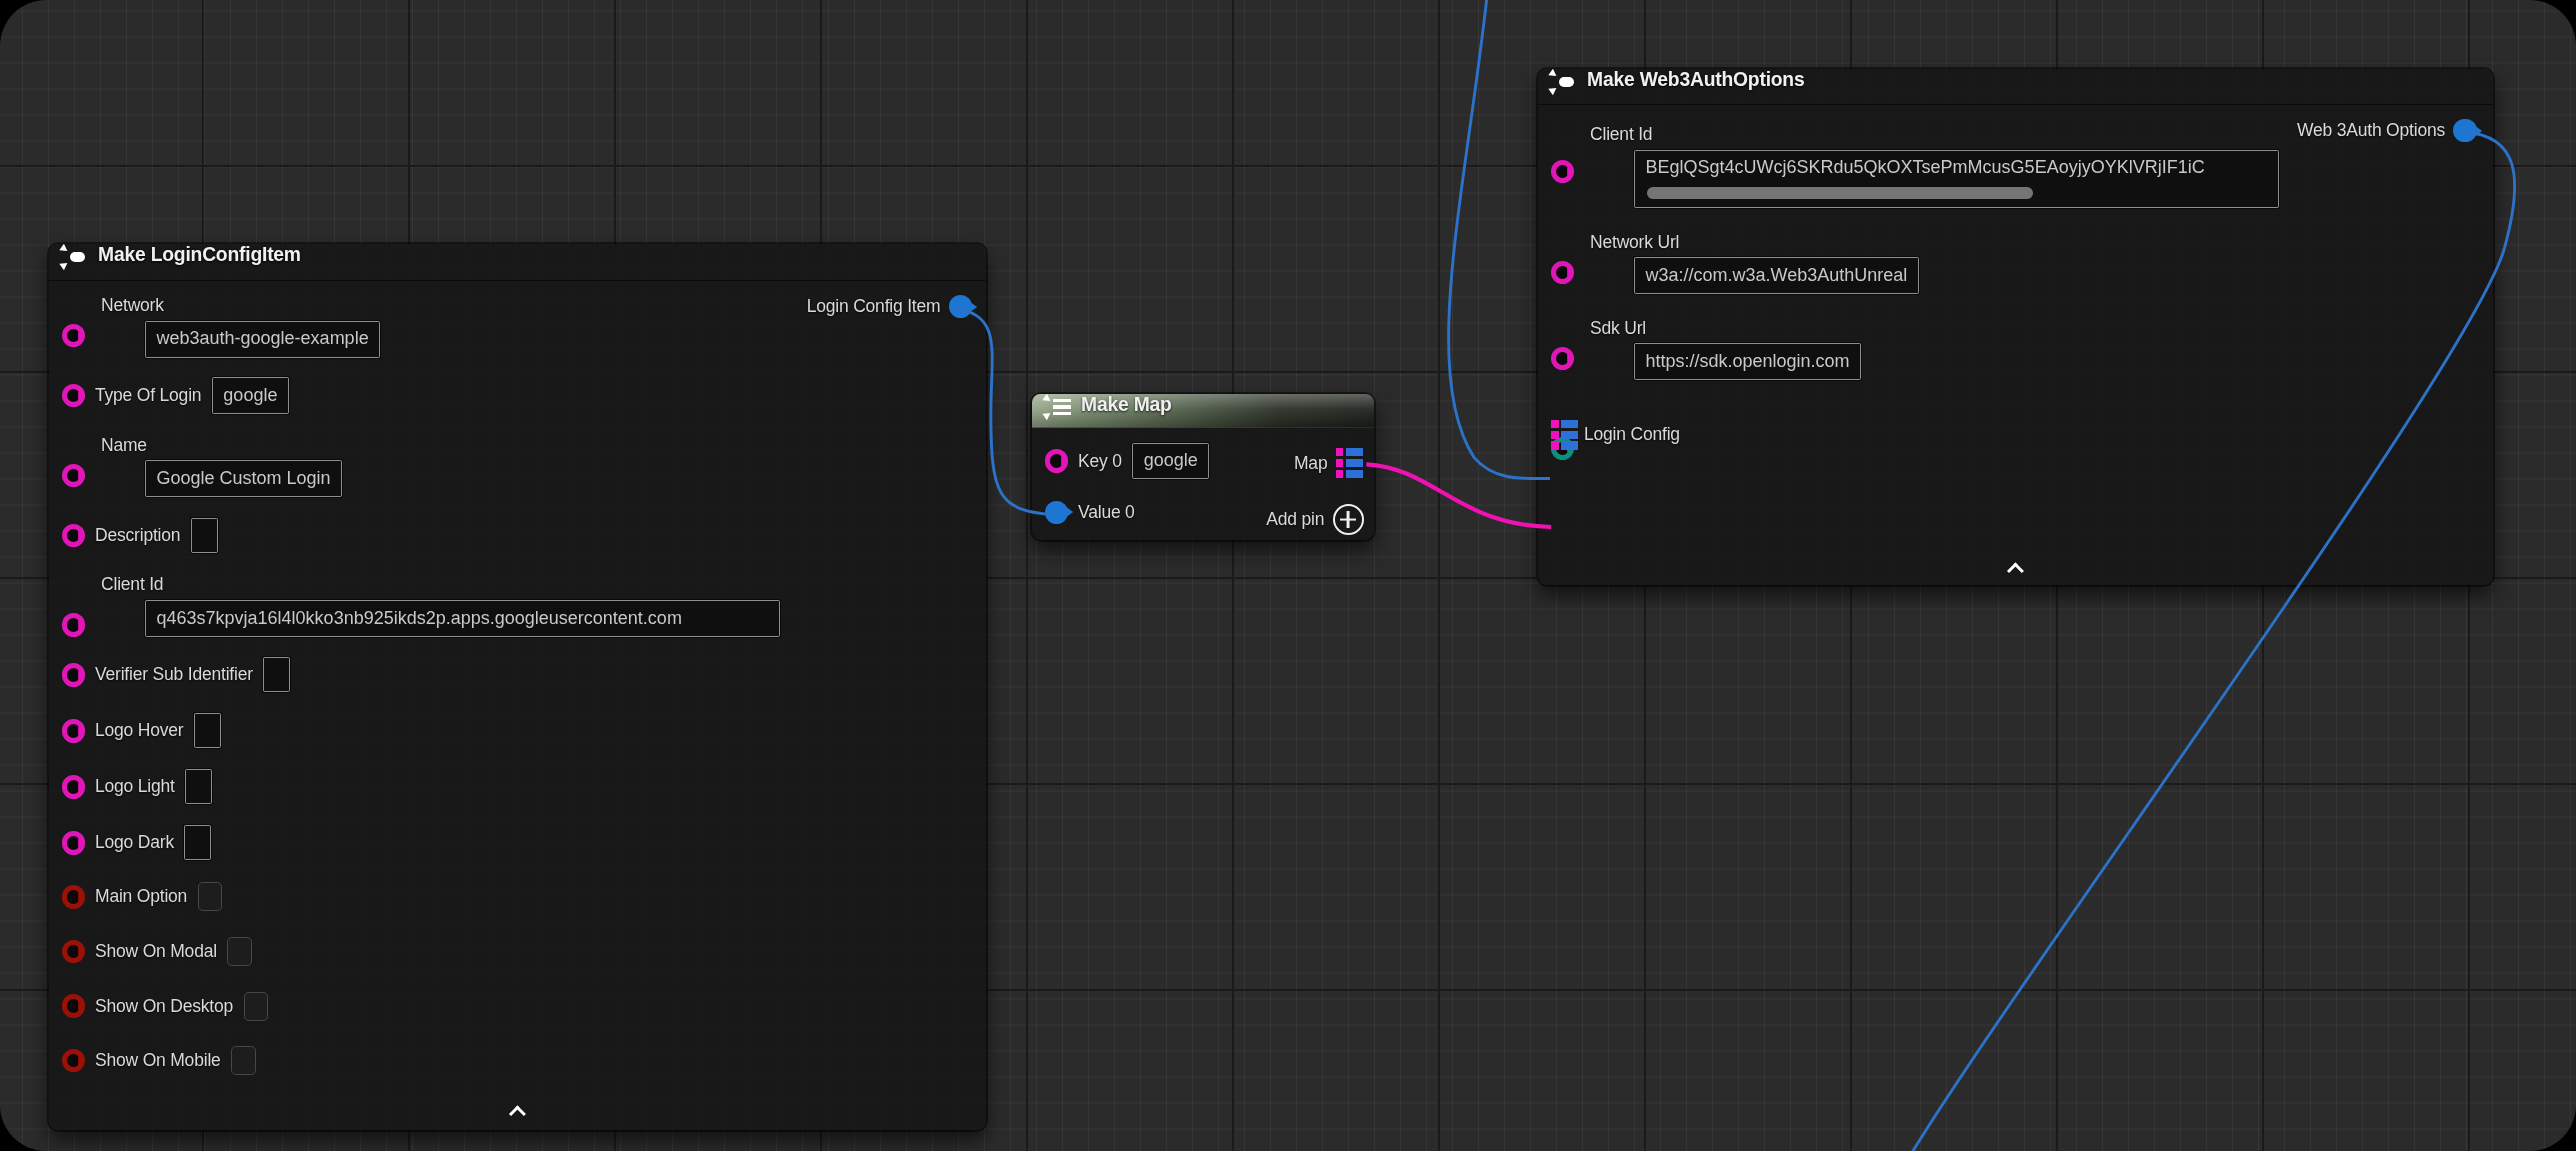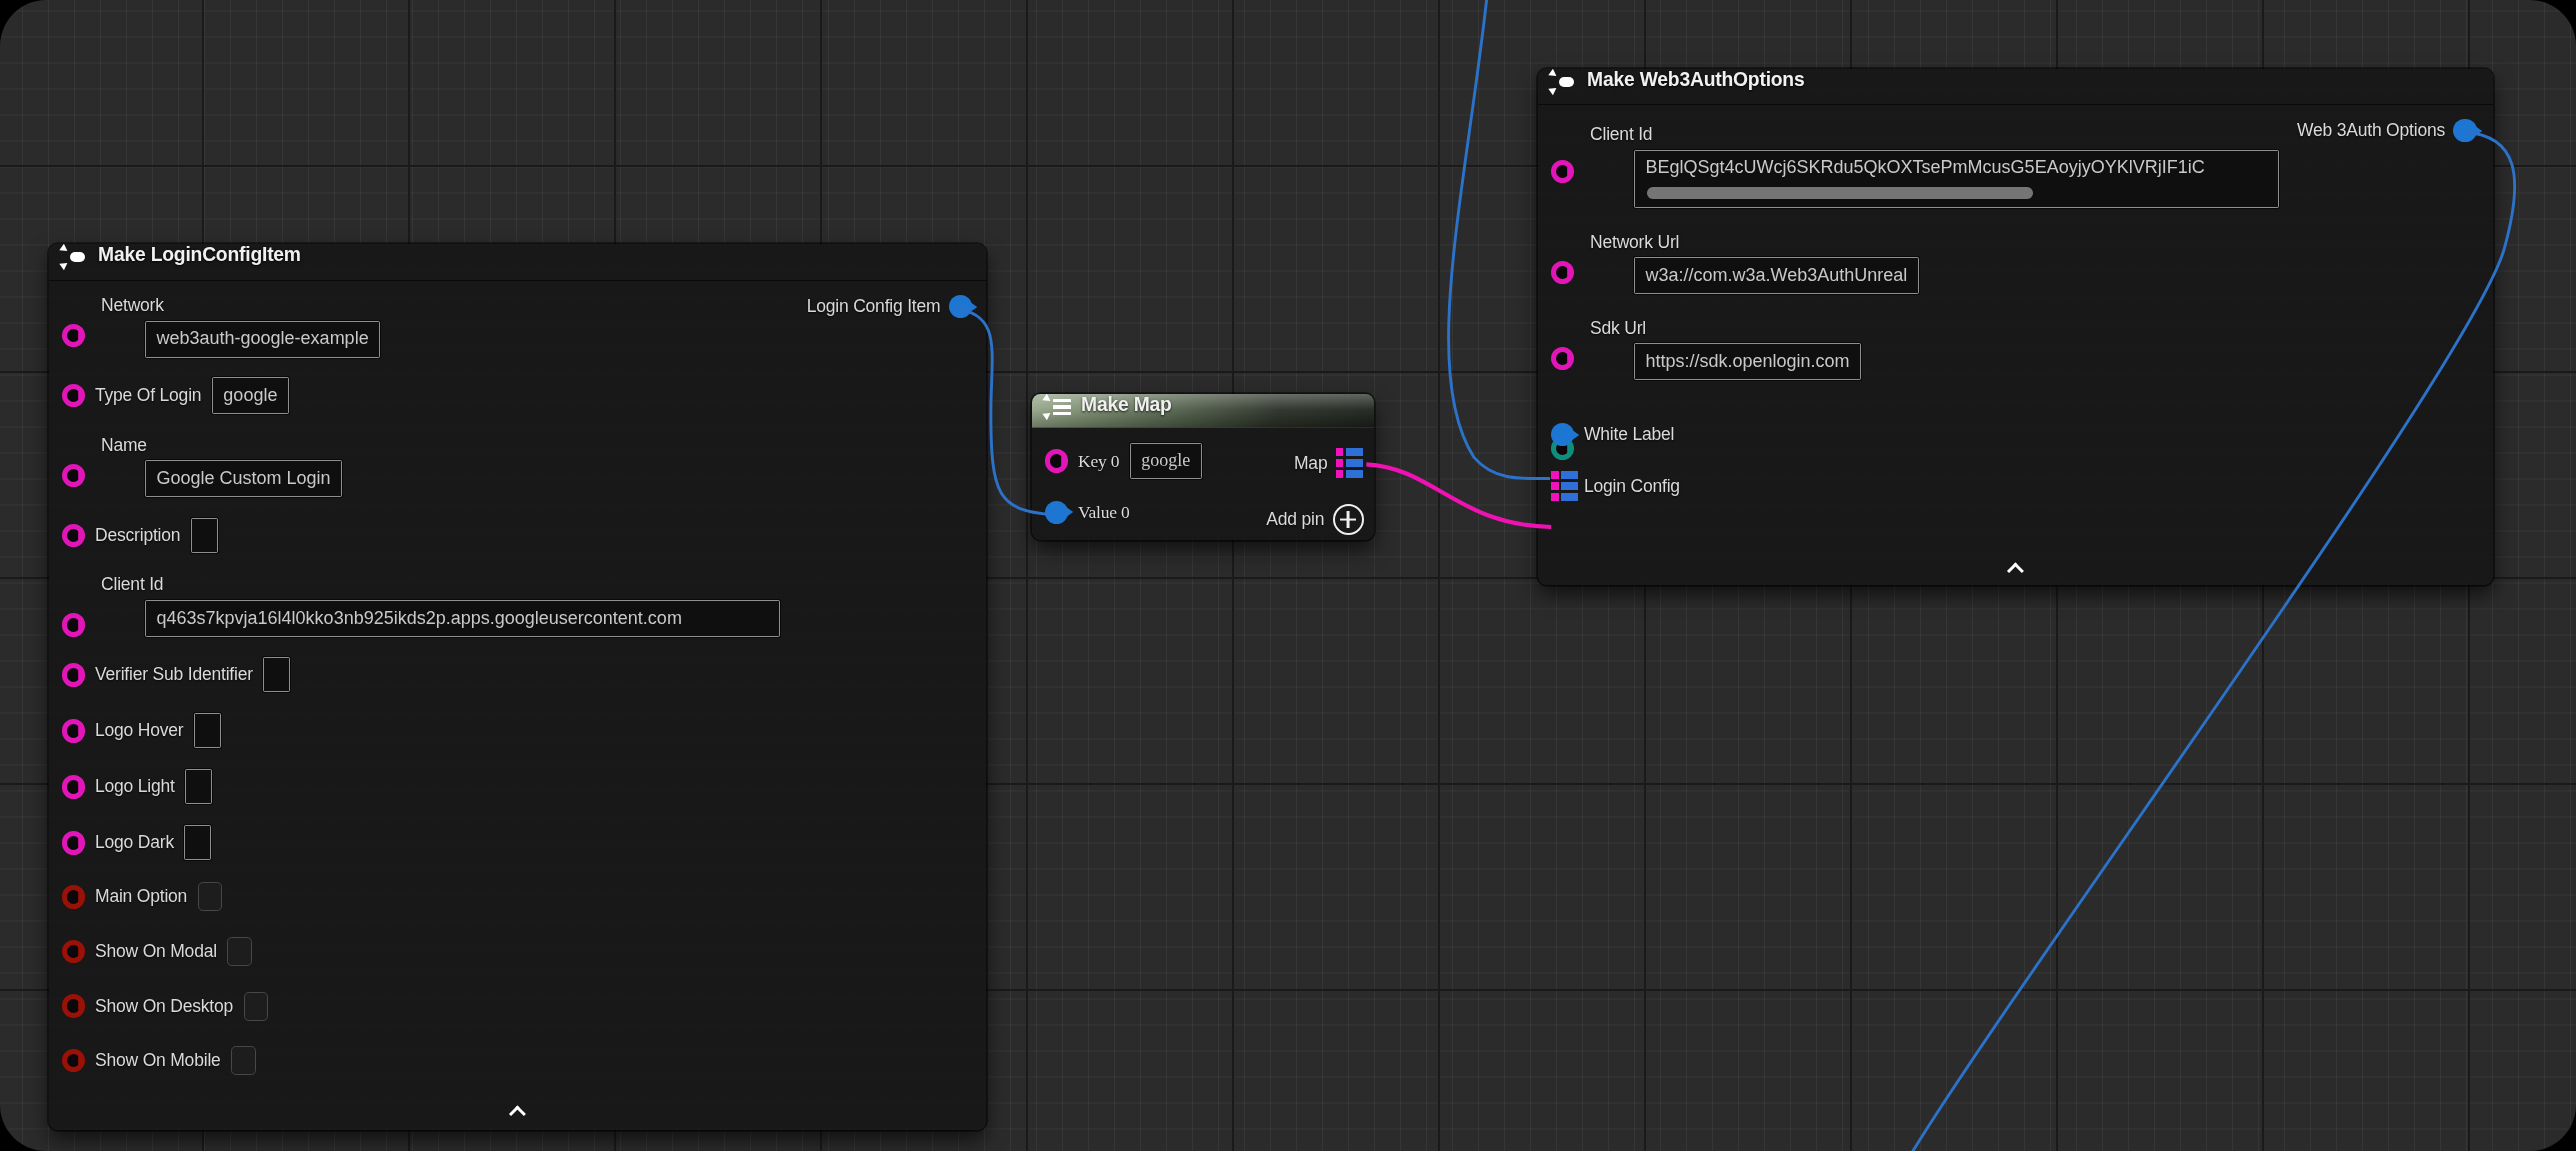--- a/index.html
+++ b/index.html
@@ -236,21 +236,21 @@
           <span class="tri t"></span>
             <span class="tri b"></span>
           <span class="bars">
               <i></i>
               <i></i>
               <i></i>
             </span>
         </span>
         <span class="node-title">Make Map</span>
       </div>
-      <div class="rows" id="n2-rows" style="top:50px;font-family:Liberation Serif, serif;">
+      <div class="rows" id="n2-rows" style="top:50px;">
           <div class="row inline" style="margin-bottom: 17.5px;">
             <span class="pinslot">
               <span class="pin hollow arrow" style="--c: #e216b8;"></span>
             </span>
             <span class="lbl">Key 0</span>
             <div class="field inline-field">
               <div class="line">google</div>
             </div>
           </div>
           <div class="row inline" style="margin-bottom: 17.5px;">
@@ -324,26 +324,20 @@
               <span class="lbl">Sdk Url</span>
               <div class="field">
                 <div class="line">https://sdk.openlogin.com</div>
               </div>
             </div>
           </div>
           <div class="row stacked" style="margin-bottom: 14px;">
             <span class="pinslot" style="top: 33px;">
               <span class="pin hollow arrow" style="--c: #0e8f7d;"></span>
             </span>
-          </div>
-          <div class="row inline" style="margin-bottom: 17.5px;">
-            <span class="pinslot">
-              <span class="pin filled arrow" style="--c: #1d76d2;"></span>
-            </span>
-            <span class="lbl">White Label</span>
           </div>
           <div class="row inline">
             <span class="pinslot">
               <span class="mappin">
                 <span class="r">
                   <span class="sq"></span>
                   <span class="bar"></span>
                 </span>
                 <span class="r">
                   <span class="sq"></span>

